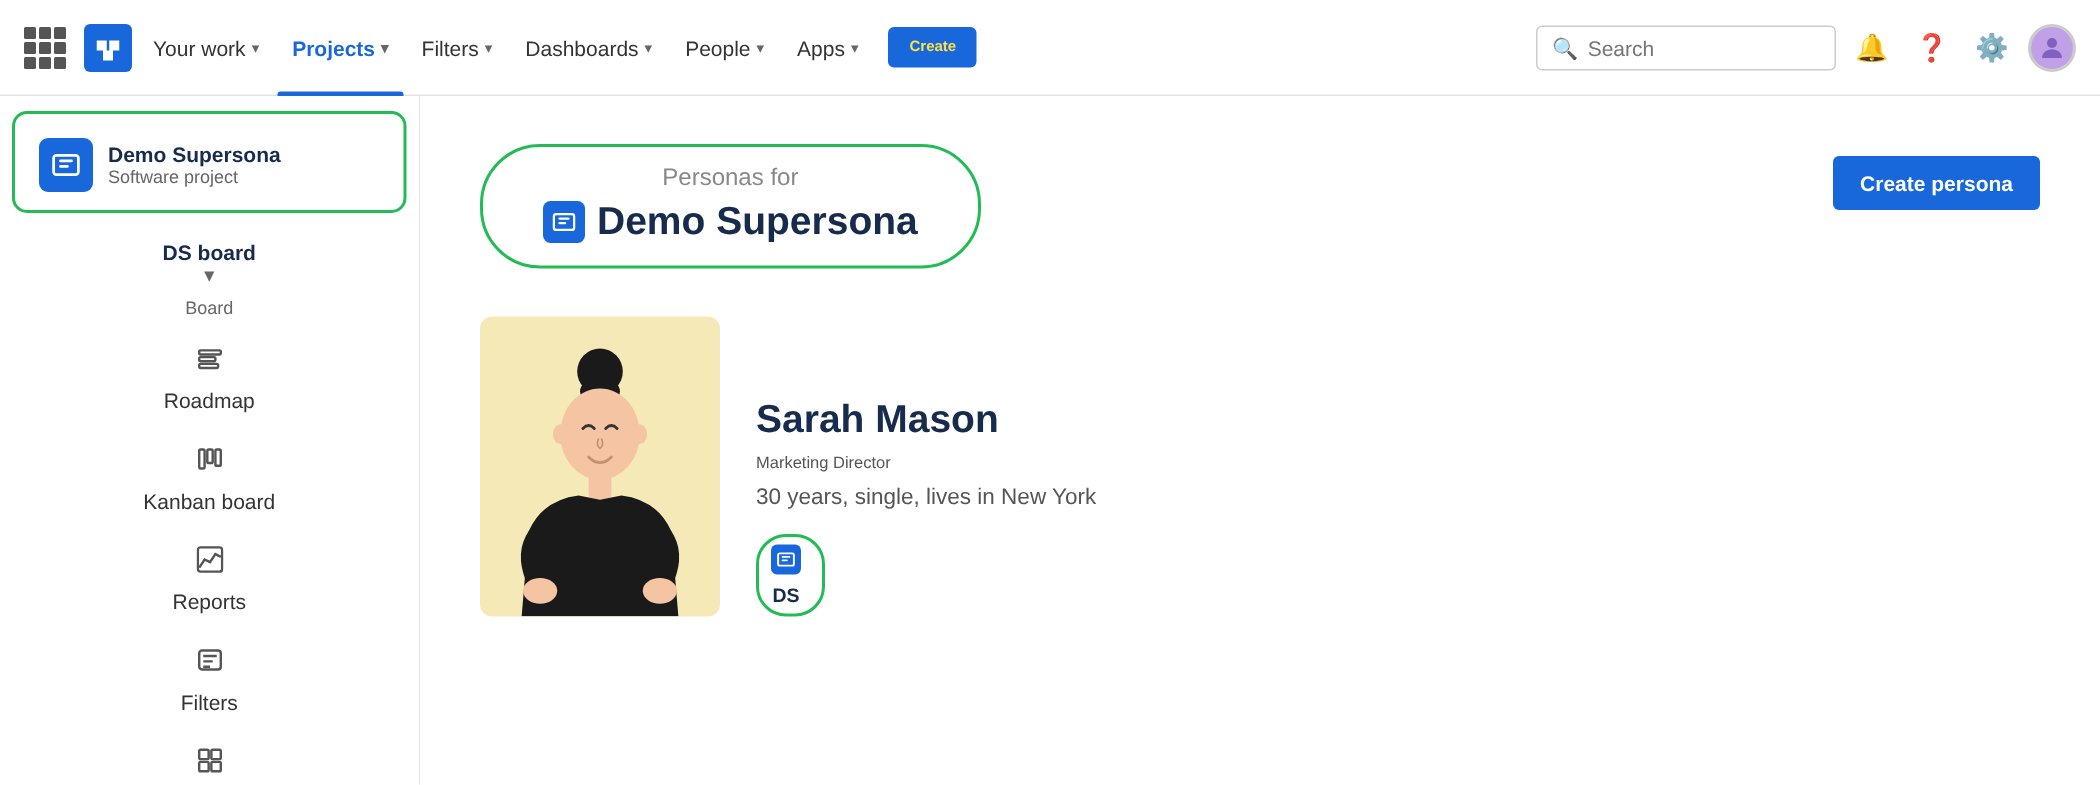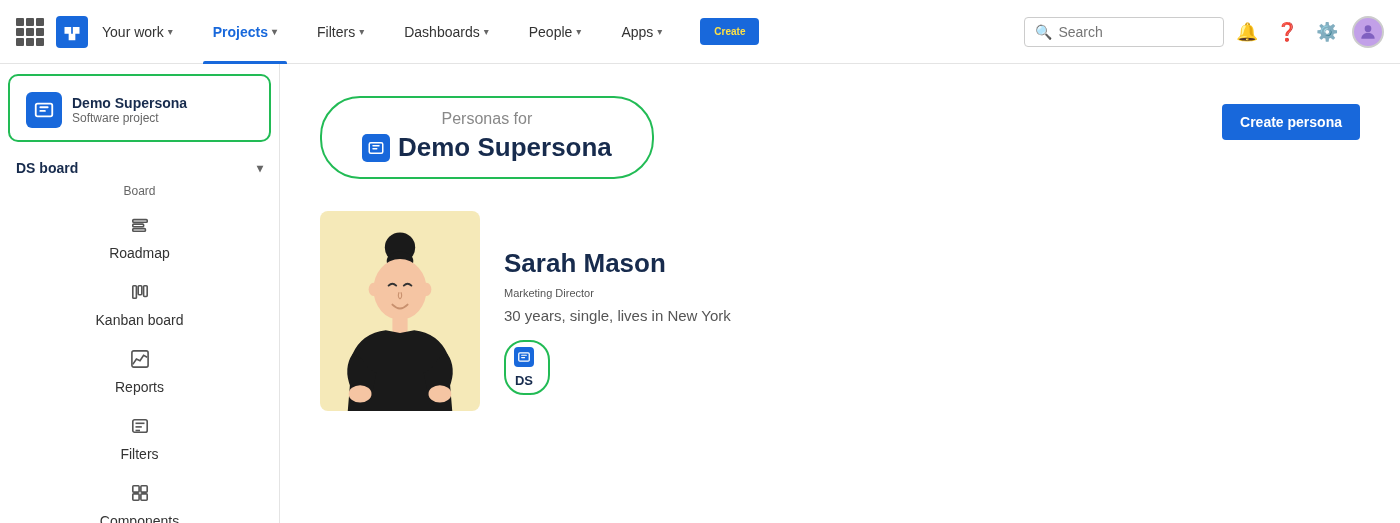--- a/index.html
+++ b/index.html
@@ -14,21 +14,21 @@
       padding: 0 16px;
       gap: 4px;
       background: #fff;
     }
     .topnav-left { display: flex; align-items: center; gap: 8px; flex: 0 0 auto; }
     .grid-icon { width: 28px; height: 28px; display: grid; grid-template-columns: repeat(3,8px); grid-template-rows: repeat(3,8px); gap: 2px; cursor: pointer; }
     .grid-icon span { background: #555; border-radius: 1px; display: block; }
     .logo { width: 32px; height: 32px; background: #1868db; border-radius: 4px; display: flex; align-items: center; justify-content: center; margin-left: 4px; }
     .logo svg { width: 20px; height: 20px; fill: #fff; }
 
-    .nav-items { display: flex; align-items: center; gap: 20px; flex: 1; }
+    .nav-items { display: flex; align-items: center; gap: 2px; flex: 1; }
     .nav-item {
       display: flex; align-items: center; gap: 4px;
       padding: 8px 10px;
       font-size: 14px;
       font-weight: 500;
       color: #333;
       cursor: pointer;
       border-radius: 4px;
       white-space: nowrap;
       height: 64px;
@@ -133,20 +133,21 @@
       color: #666;
       text-transform: uppercase;
       letter-spacing: 0.5px;
       padding: 12px 16px 6px;
     }
     .sidebar-board-item {
       display: flex; align-items: center; justify-content: space-between;
       padding: 8px 16px;
       font-size: 14px; font-weight: 600; color: #172b4d;
       cursor: pointer;
+      flex-direction: column;
     }
     .board-sub { font-size: 12px; color: #666; padding: 0 16px 6px; text-align: center; }
 
     .sidebar-item {
       display: flex; align-items: center; gap: 10px;
       padding: 10px 16px;
       font-size: 14px; color: #333;
       cursor: pointer;
       border-radius: 4px;
       margin: 1px 4px;
@@ -189,21 +190,21 @@
       font-size: 14px;
       font-weight: 600;
       cursor: pointer;
       white-space: nowrap;
       margin-top: 8px;
     }
 
     
     .persona-card {
       display: flex;
-      align-items: center;
+      align-items: flex-end;
       gap: 24px;
     }
     .persona-image-wrap {
       width: 160px; height: 200px;
       background: #f5e9b8;
       border-radius: 8px;
       overflow: hidden;
       flex-shrink: 0;
       display: flex; align-items: flex-end; justify-content: center;
     }

